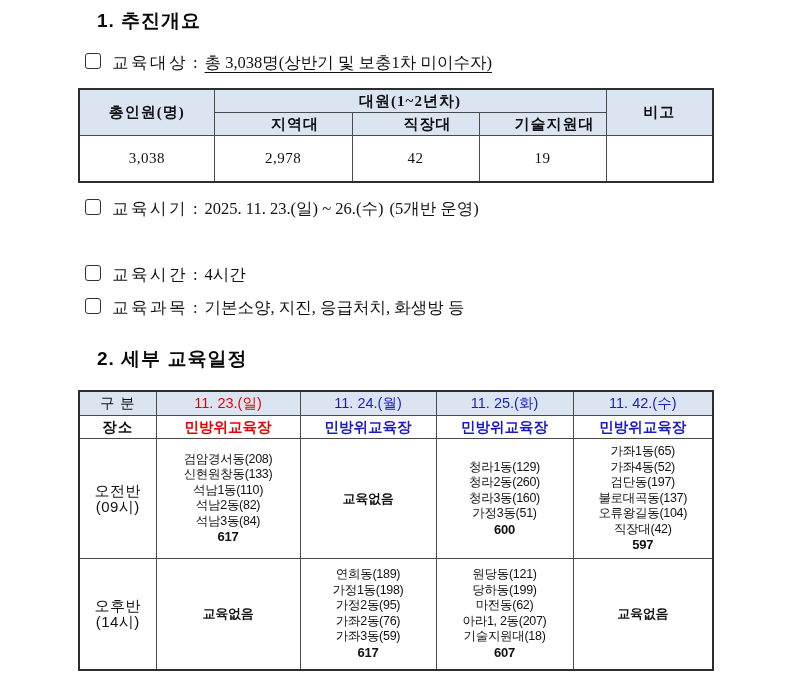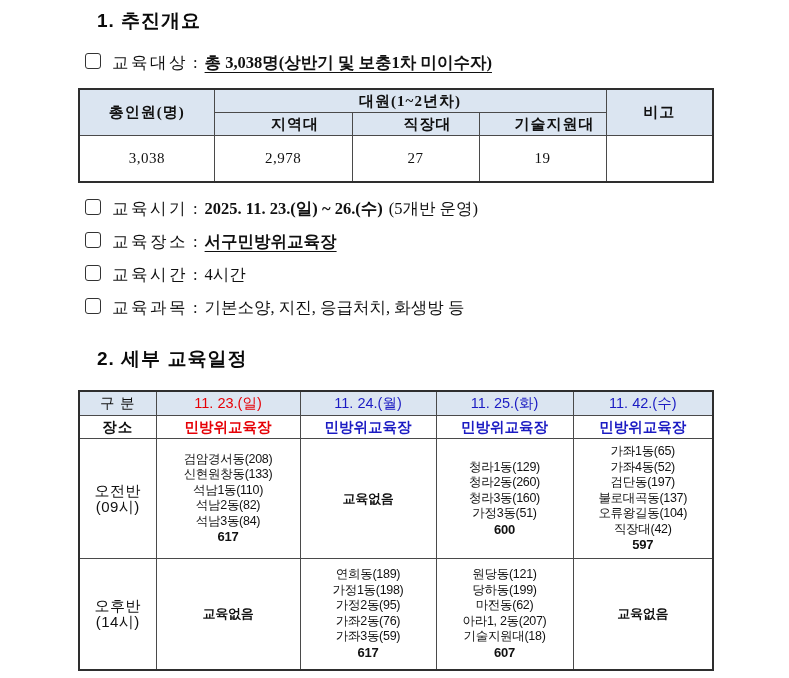--- a/index.html
+++ b/index.html
@@ -21,21 +21,21 @@
   #sec2-heading { top: 346px; }
 
   .item { position: absolute; left: 85px; height: 22px; font-size: 16.5px; white-space: nowrap; }
   .cbx {
     display: inline-block; width: 14px; height: 14px;
     border: 1.5px solid #333; border-radius: 3px; background: #fff;
     margin-right: 11px; vertical-align: -1px;
   }
   .lbl { letter-spacing: 2.5px; }
   .sep { margin: 0 7px 0 5px; }
-  .bold { font-weight: bold; }
+  .bold { font-weight: normal; }
   .underline { text-decoration: underline; text-underline-offset: 4px; }
   .sfx { margin-left: 6px; }
 
   table { border-collapse: collapse; position: absolute; left: 78px; table-layout: fixed; }
   #table1 { top: 88px; width: 634px; border-radius: 13px; }
   #table2 { top: 390px; width: 634px; }
   td {
     border: 1px solid #4a4a4a; text-align: center; vertical-align: middle;
     padding: 0; overflow: hidden;
   }
@@ -93,34 +93,31 @@
       <td class="hdr" rowspan="2" style="background: rgb(219, 229, 241);">비고</td>
     </tr>
     <tr class="h2">
       <td class="hdr" style="background: rgb(219, 229, 241);">지역대</td>
       <td class="hdr" style="background: rgb(219, 229, 241);">직장대</td>
       <td class="hdr" style="background: rgb(219, 229, 241);">기술지원대</td>
     </tr>
     <tr class="dat">
       <td>3,038</td>
       <td>2,978</td>
-      <td>27</td>
+      <td>42</td>
       <td>19</td>
       <td></td>
     </tr>
   </tbody>
     </table>
 
   <div class="item" style="top:198px">
     <span class="cbx"></span><span class="lbl">교육시기</span><span class="sep">:</span><span class="bold">2025. 11. 23.(일) ~ 26.(수)</span><span class="sfx">(5개반 운영)</span>
   </div>
 
-  <div class="item" style="top:231px">
-    <span class="cbx"></span><span class="lbl">교육장소</span><span class="sep">:</span><span class="bold underline">서구민방위교육장</span>
-  </div>
 
   <div class="item" style="top:264px">
     <span class="cbx"></span><span class="lbl">교육시간</span><span class="sep">:</span><span>4시간</span>
   </div>
 
   <div class="item" style="top:297px">
     <span class="cbx"></span><span class="lbl">교육과목</span><span class="sep">:</span><span>기본소양, 지진, 응급처치, 화생방 등</span>
   </div>
 
   <h1 class="sec-heading" id="sec2-heading">2. 세부 교육일정</h1>

